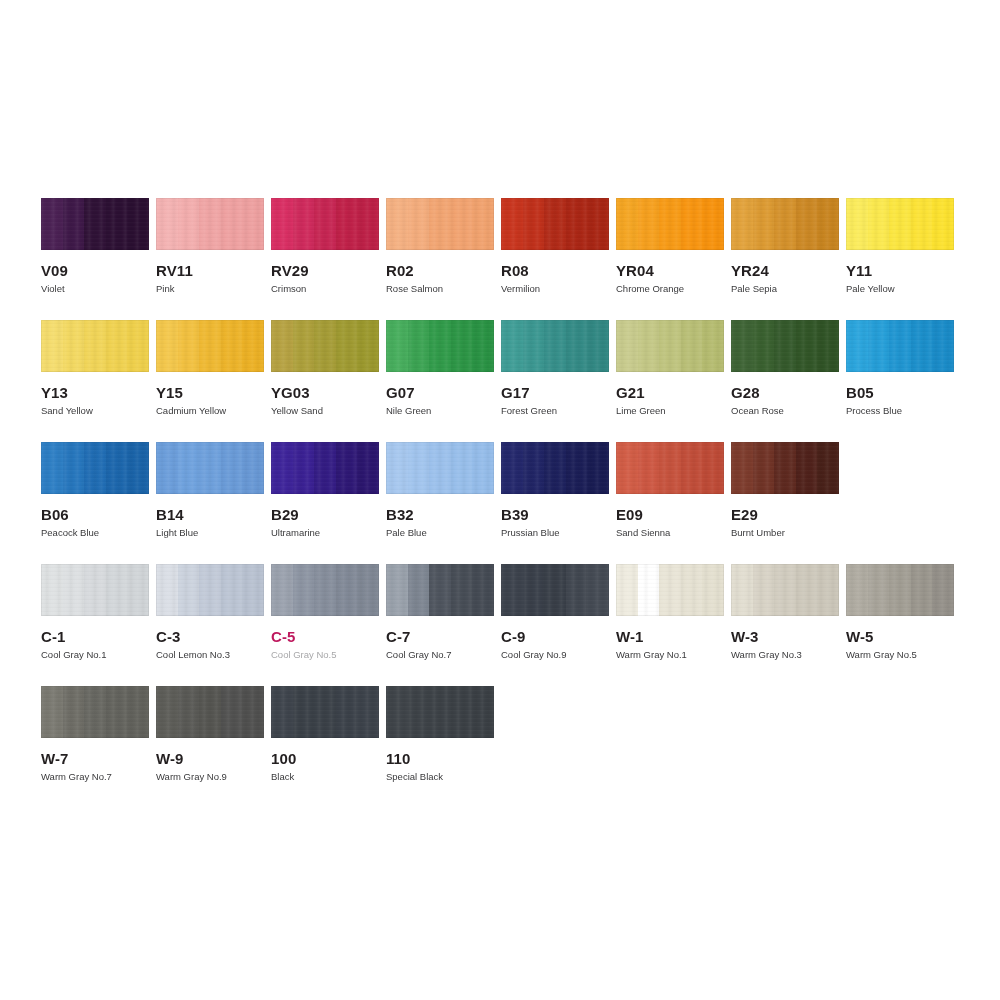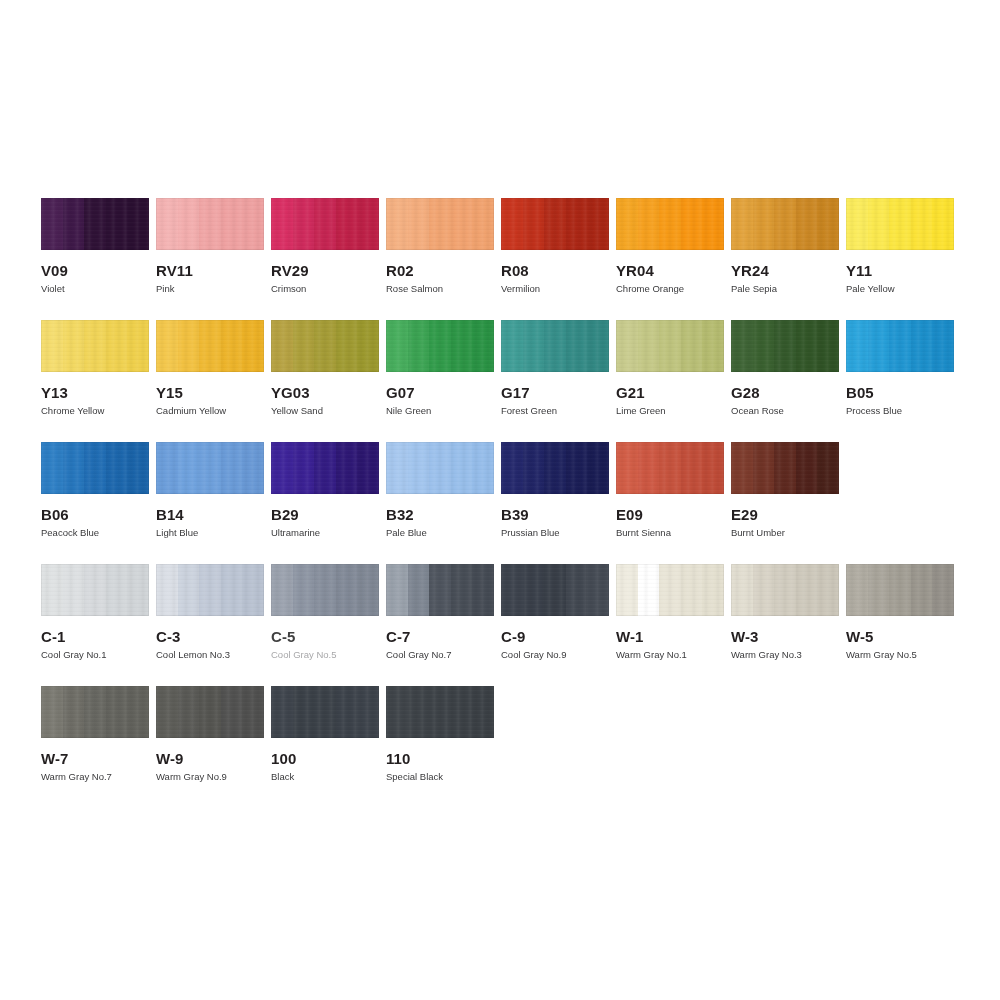--- a/index.html
+++ b/index.html
@@ -88,21 +88,21 @@
     white-space: nowrap;
   }
   .name {
     margin-top: 4px;
     font-size: 9.5px;
     font-weight: normal;
     color: #3a3a3c;
     line-height: 12px;
     white-space: nowrap;
   }
-  .cell.faded .code { color: #404040; }
+  .cell.faded .code { color: #be185d; }
   .cell.faded .name { color: #a8a8aa; }
 </style>
 </head>
 <body style="background: rgb(255, 255, 255);">
 
 <div id="sheet">
   <div id="grid">
       <div class="row">
         <div class="cell">
           <div class="swatch">
@@ -232,21 +232,21 @@
               <i style="background: rgb(245, 221, 110);"></i>
               <i style="background: rgb(243, 217, 98);"></i>
               <i style="background: rgb(241, 213, 88);"></i>
               <i style="background: rgb(240, 210, 80);"></i>
               <i style="background: rgb(239, 208, 75);"></i>
             </div>
             <div class="grain"></div>
             <div class="edge"></div>
           </div>
           <div class="code">Y13</div>
-          <div class="name">Chrome Yellow</div>
+          <div class="name">Sand Yellow</div>
         </div>
         <div class="cell">
           <div class="swatch">
             <div class="bands">
               <i style="background: rgb(244, 200, 76);"></i>
               <i style="background: rgb(242, 193, 64);"></i>
               <i style="background: rgb(239, 185, 50);"></i>
               <i style="background: rgb(237, 180, 42);"></i>
               <i style="background: rgb(236, 177, 37);"></i>
             </div>
@@ -429,21 +429,21 @@
               <i style="background: rgb(210, 93, 70);"></i>
               <i style="background: rgb(205, 87, 66);"></i>
               <i style="background: rgb(198, 82, 61);"></i>
               <i style="background: rgb(193, 77, 57);"></i>
               <i style="background: rgb(190, 74, 54);"></i>
             </div>
             <div class="grain"></div>
             <div class="edge"></div>
           </div>
           <div class="code">E09</div>
-          <div class="name">Burnt Sienna</div>
+          <div class="name">Sand Sienna</div>
         </div>
         <div class="cell">
           <div class="swatch">
             <div class="bands">
               <i style="background: rgb(124, 59, 44);"></i>
               <i style="background: rgb(112, 51, 38);"></i>
               <i style="background: rgb(94, 41, 31);"></i>
               <i style="background: rgb(79, 33, 26);"></i>
               <i style="background: rgb(72, 32, 24);"></i>
             </div>

